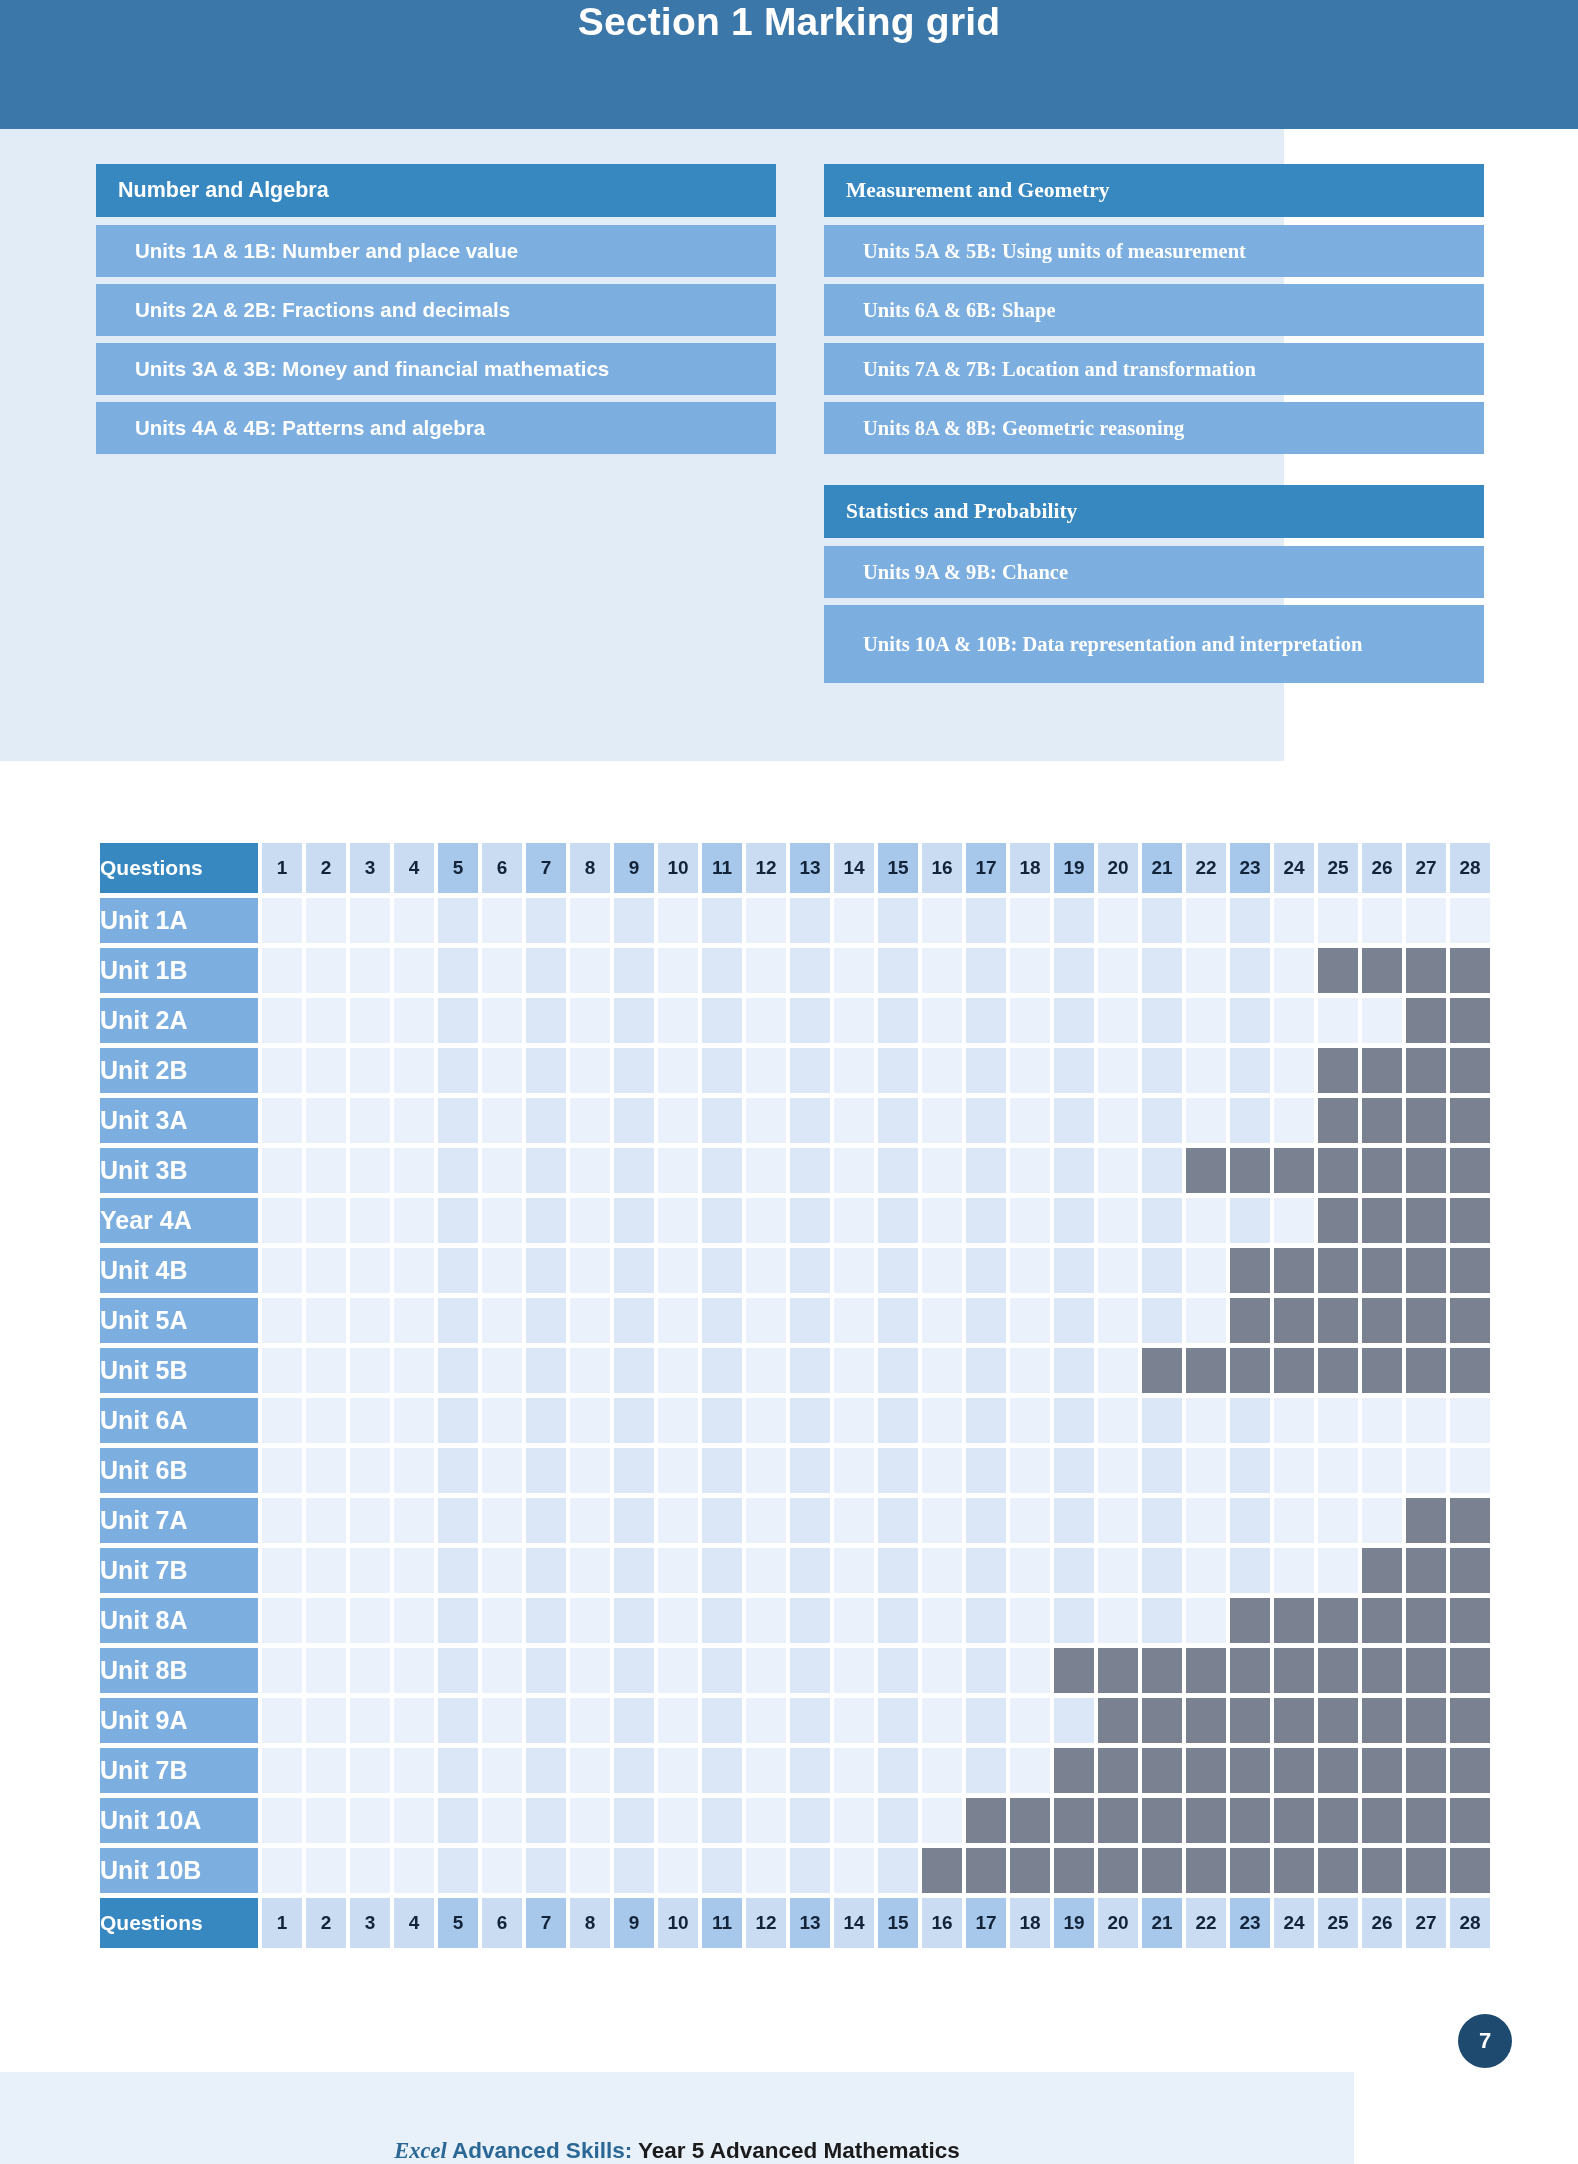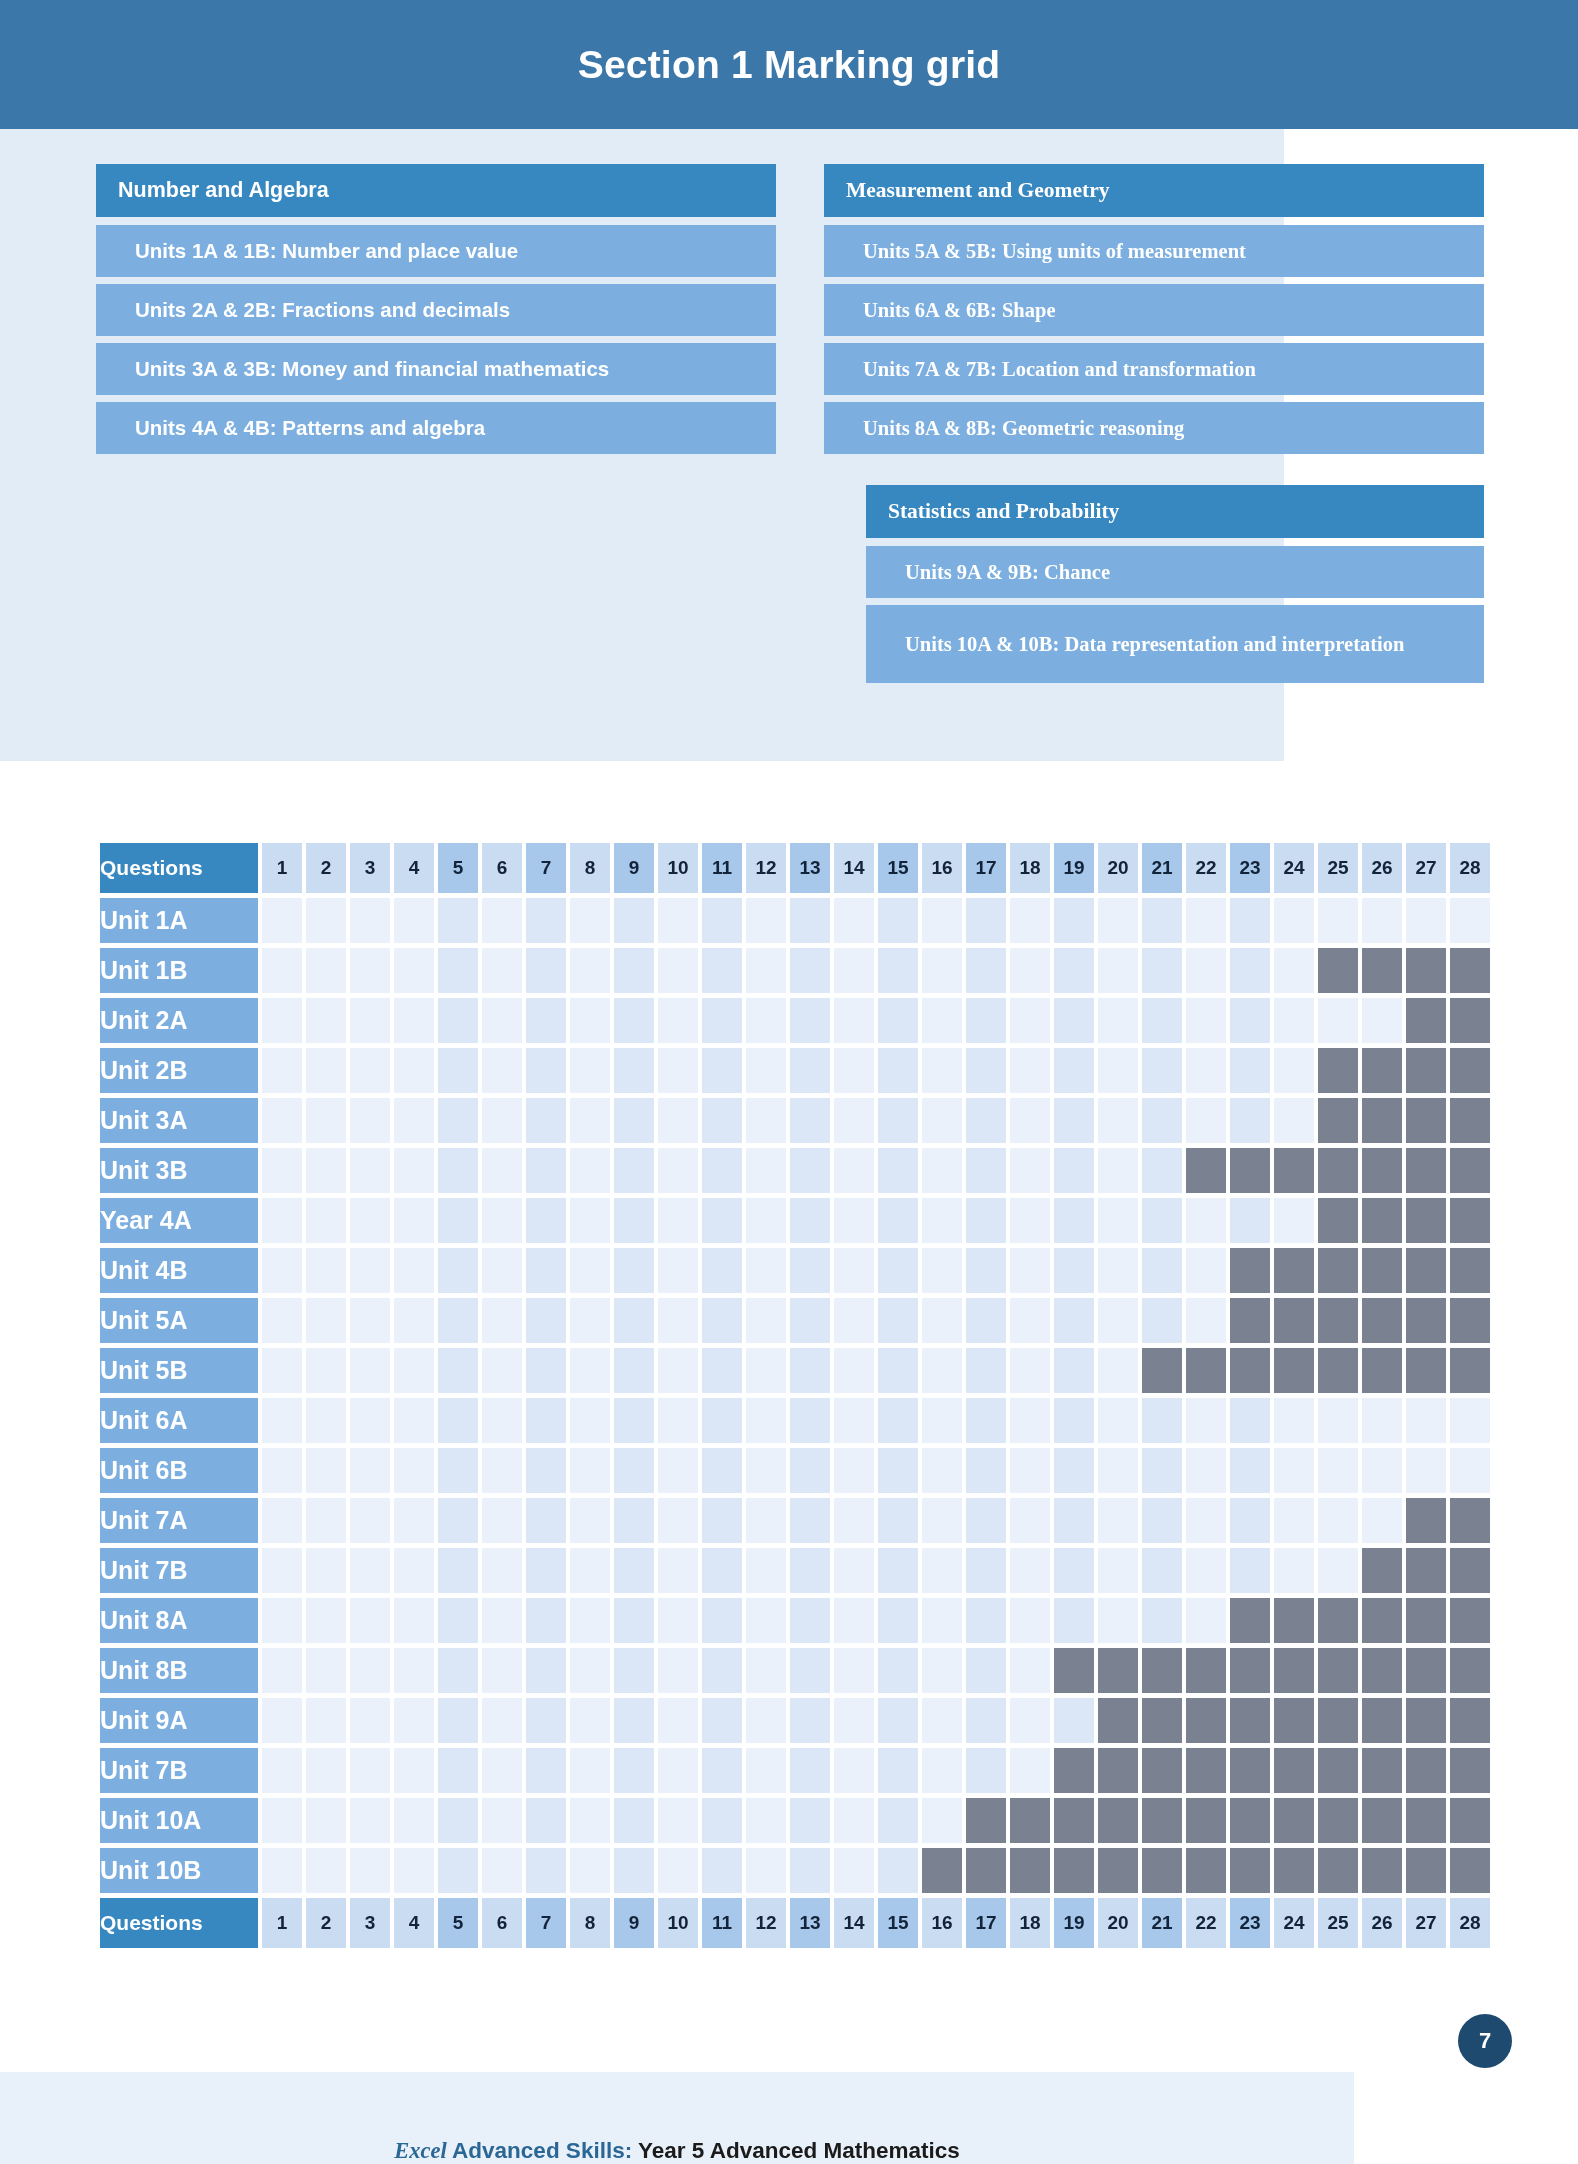--- a/index.html
+++ b/index.html
@@ -7,37 +7,37 @@
     width: 1578px; height: 2164px;
     font-family: "Liberation Sans", sans-serif;
     background: #ffffff;
     overflow: hidden;
   }
   .page { position: relative; width: 1578px; height: 2164px; background:#ffffff; }
 
   
   .banner {
     position:absolute; left:0; top:0; width:1578px; height:129px;
-    background:#3b77a8; display:flex; align-items:center; justify-content:center;
+    background:#3b77a8; display:flex; justify-content:center;
   }
   .banner-title {
     color:#ffffff; font-size:39px; font-weight:bold; letter-spacing:.2px;
   }
 
   
   .infoband {
     position:absolute; left:0; top:129px; width:1284px; height:632px;
     background:#e2ecf7;
   }
   .cols { position:absolute; left:0; top:0; width:1578px; height:632px; }
   .col-left  { position:absolute; left:96px; top:35px; width:680px; }
   .col-right { position:absolute; left:824px; top:35px; width:660px;font-family:Liberation Serif, serif; }
 
   .group { margin-bottom: 0; }
-  .group + .group { margin-top: 31px; margin-left: 42px; }
+  .group + .group { margin-top: 31px; }
 
   .grp-head {
     background:#3787c0; color:#ffffff; font-weight:bold; font-size:21.5px;
     padding:13px 22px; height:53px; display:flex; align-items:center;
     margin-bottom:8px;
   }
   .grp-item {
     background:#7cafdf; color:#ffffff; font-weight:bold; font-size:20.5px;
     padding:12px 39px; min-height:52px; display:flex; align-items:center;
     margin-bottom:7px; line-height:1.28;

